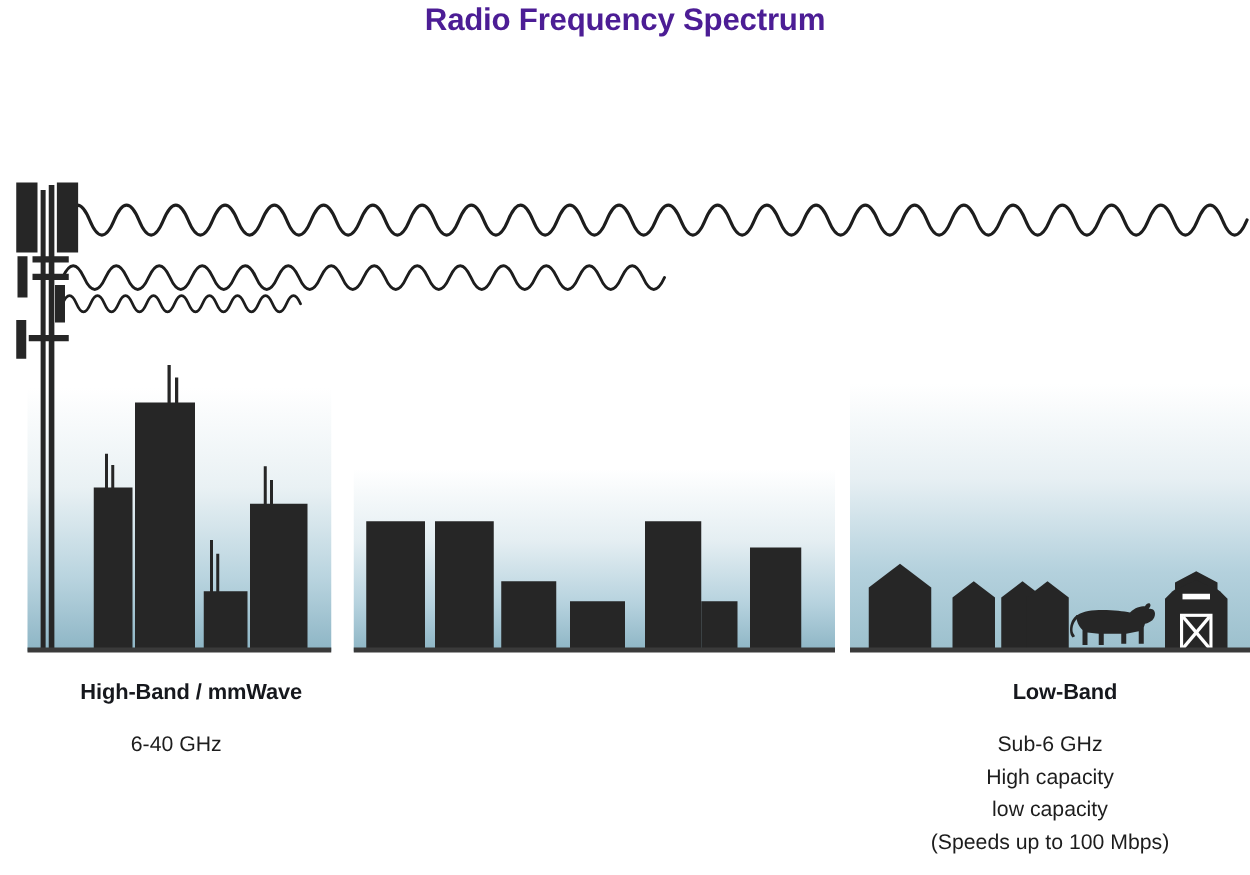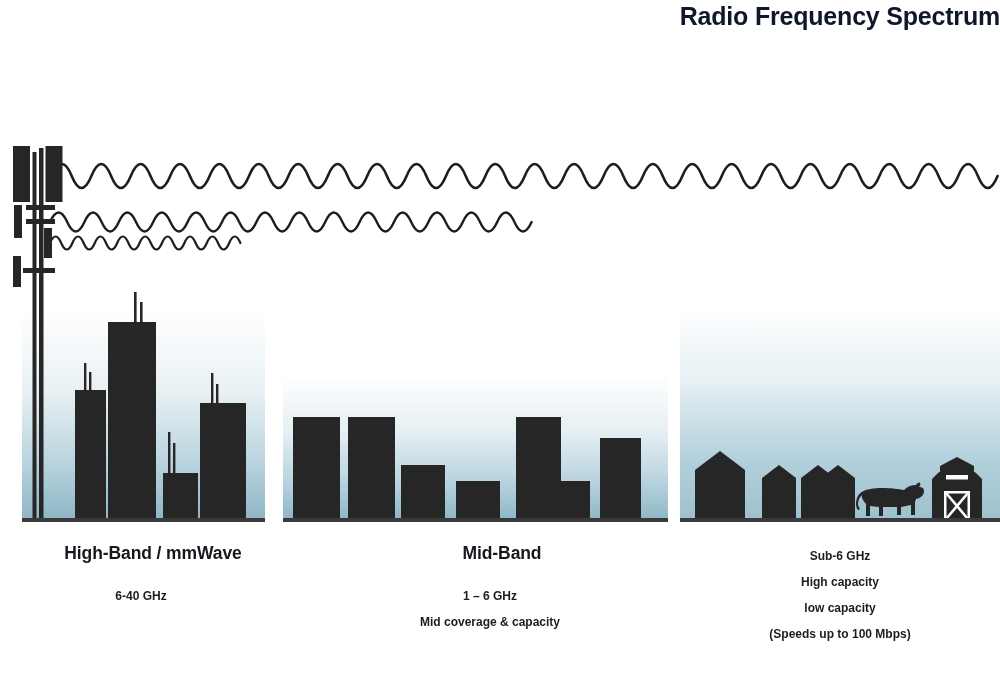--- a/index.html
+++ b/index.html
@@ -19,25 +19,25 @@
   #stage {
     position: relative;
     width: 1000px;
     height: 700px;
   }
   .title {
     position: absolute;
     top: 2px;
     left: 0;
     width: 1000px;
-    text-align: right;
+    text-align: center;
     font-size: 25px;
     font-weight: bold;
     letter-spacing: -0.2px;
-    color: #0f172a;
+    color: #4c1d95;
   }
   #art {
     position: absolute;
     top: 0;
     left: 0;
   }
   .band-labels {
     position: absolute;
     top: 543px;
     left: 0;
@@ -55,22 +55,22 @@
   .band-title {
     font-size: 17.5px;
     font-weight: bold;
     color: #16181d;
     letter-spacing: -0.1px;
     margin-bottom: 19px;
     white-space: nowrap;
     padding-left: 24px;
   }
   .band-line {
-    font-size: 12px;
-    font-weight: bold;
+    font-size: 17px;
+    font-weight: normal;
     color: #1d1d1d;
     line-height: 26px;
     white-space: nowrap;
   }
 </style>
 </head>
 <body>
 
 <div id="stage">
 
@@ -216,27 +216,23 @@
     </g>
   </svg>
 
   <div class="band-labels">
 
     <div class="band-col high">
       <div class="band-title">High-Band / mmWave</div>
       <div class="band-line">6-40 GHz</div>
     </div>
 
-    <div class="band-col mid">
-      <div class="band-title">Mid-Band</div>
-      <div class="band-line">1 – 6 GHz</div>
-      <div class="band-line">Mid coverage &amp; capacity</div>
-    </div>
 
     <div class="band-col low">
+      <div class="band-title">Low-Band</div>
       <div class="band-line">Sub-6 GHz</div>
       <div class="band-line">High capacity</div>
       <div class="band-line">low capacity</div>
       <div class="band-line">(Speeds up to 100 Mbps)</div>
     </div>
 
   </div>
 </div>
 
 </body></html>

